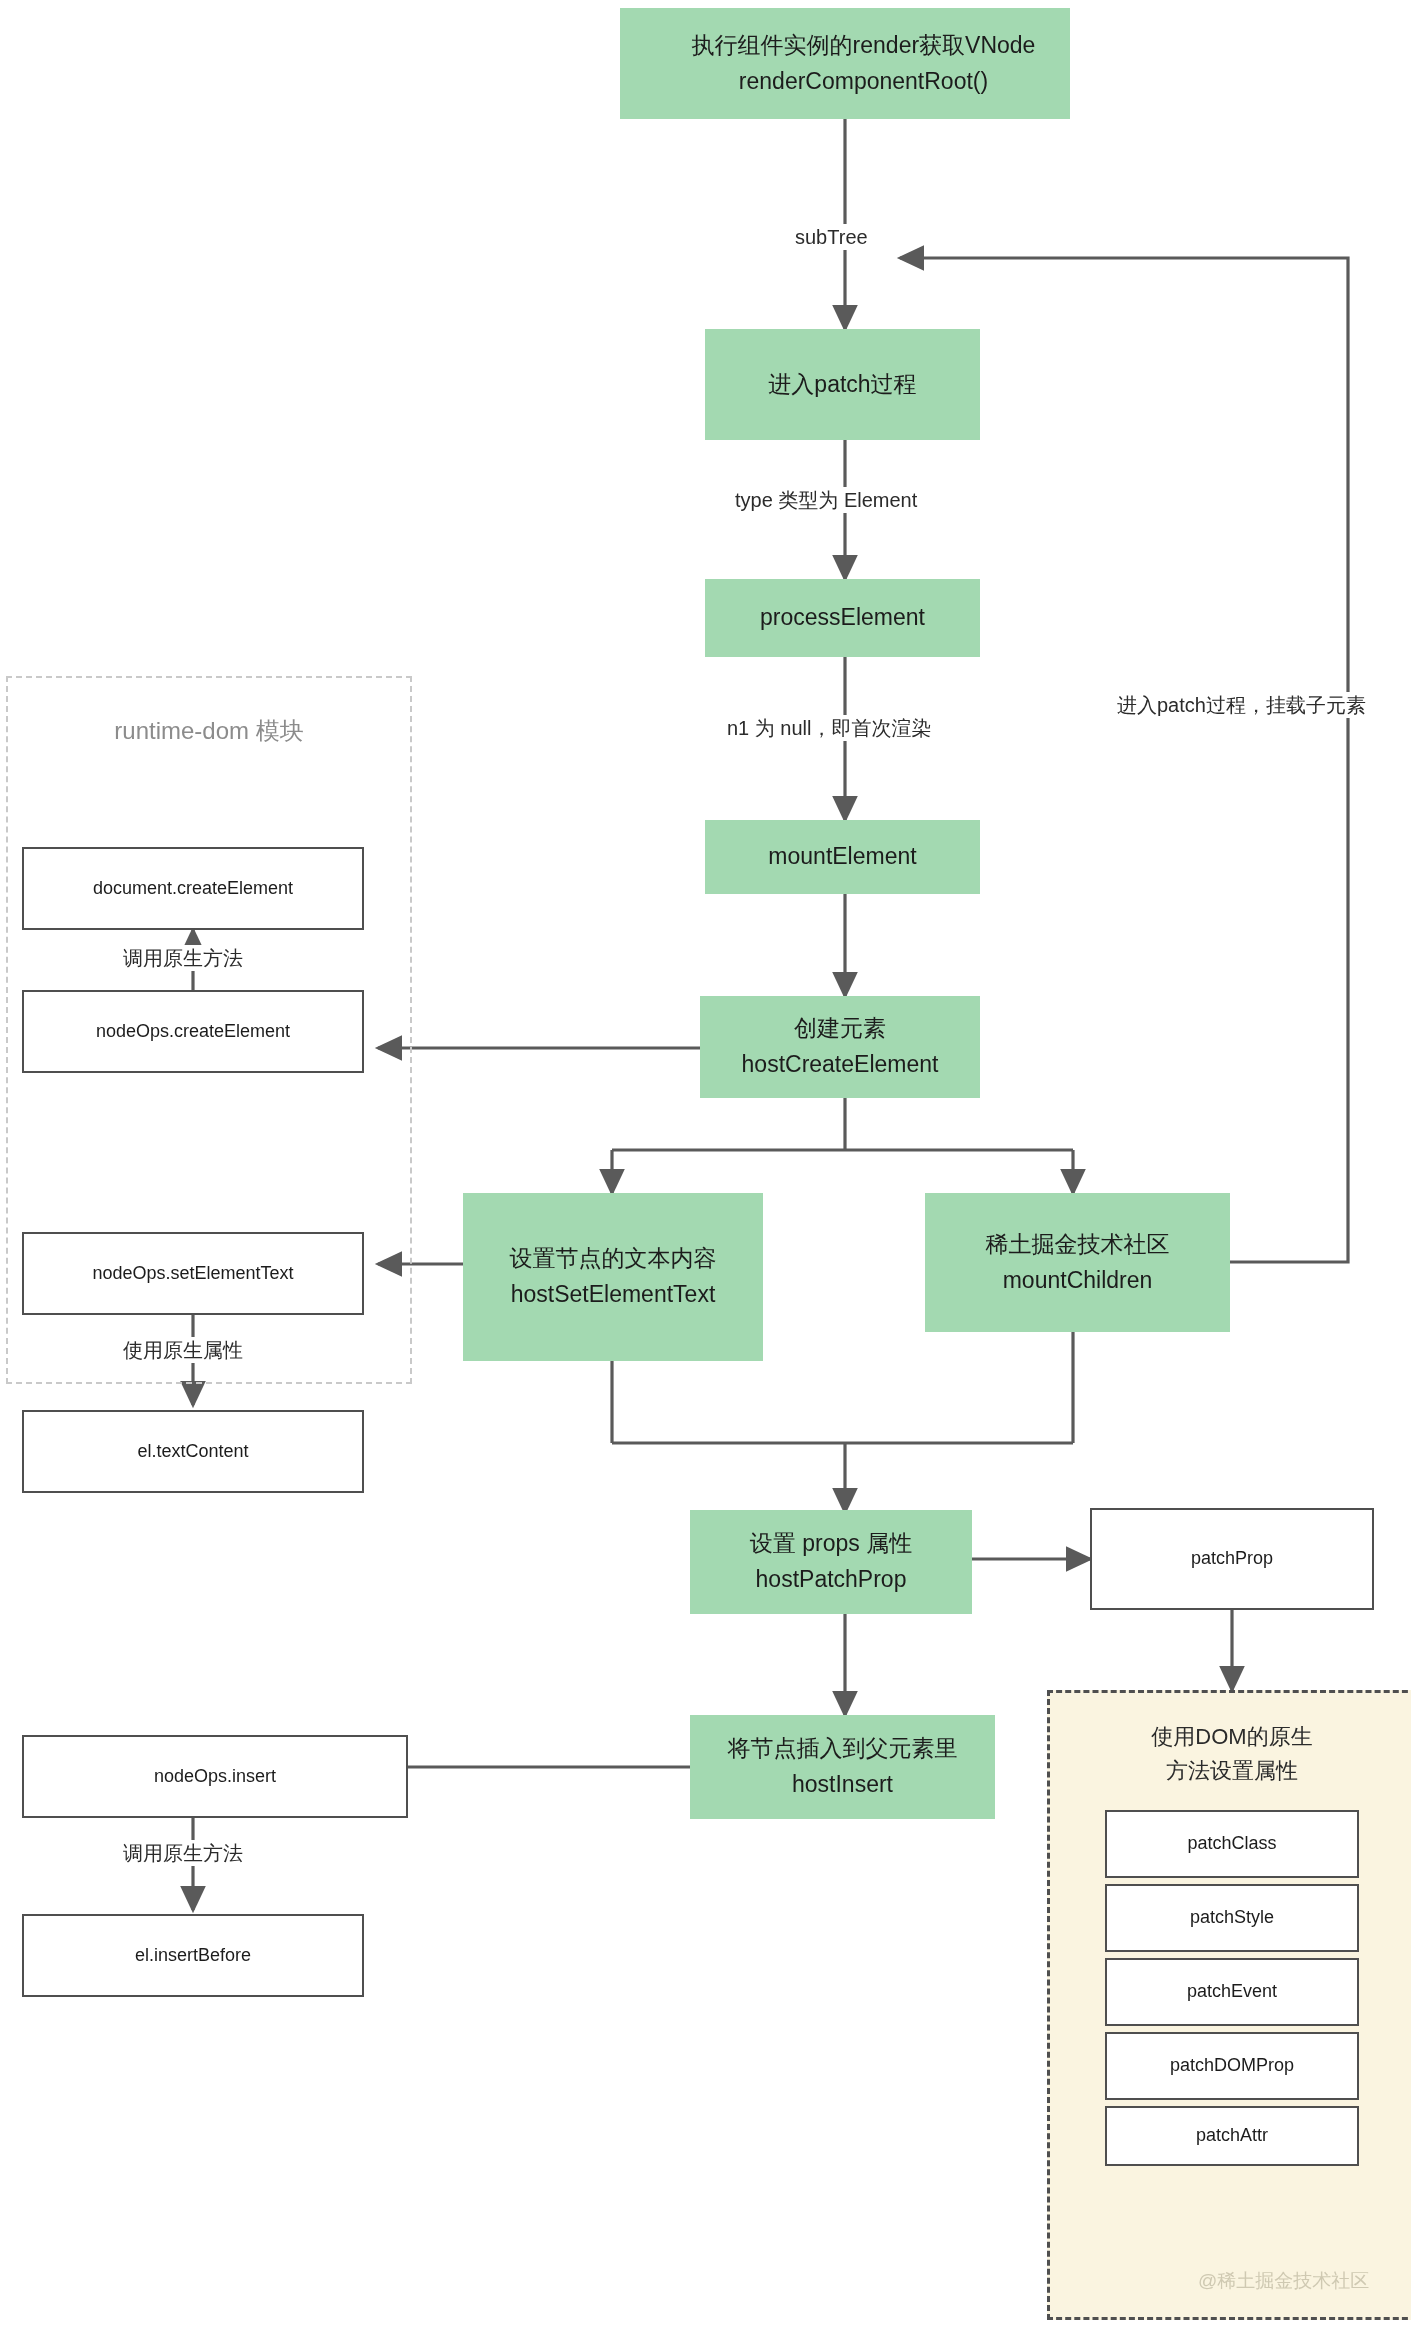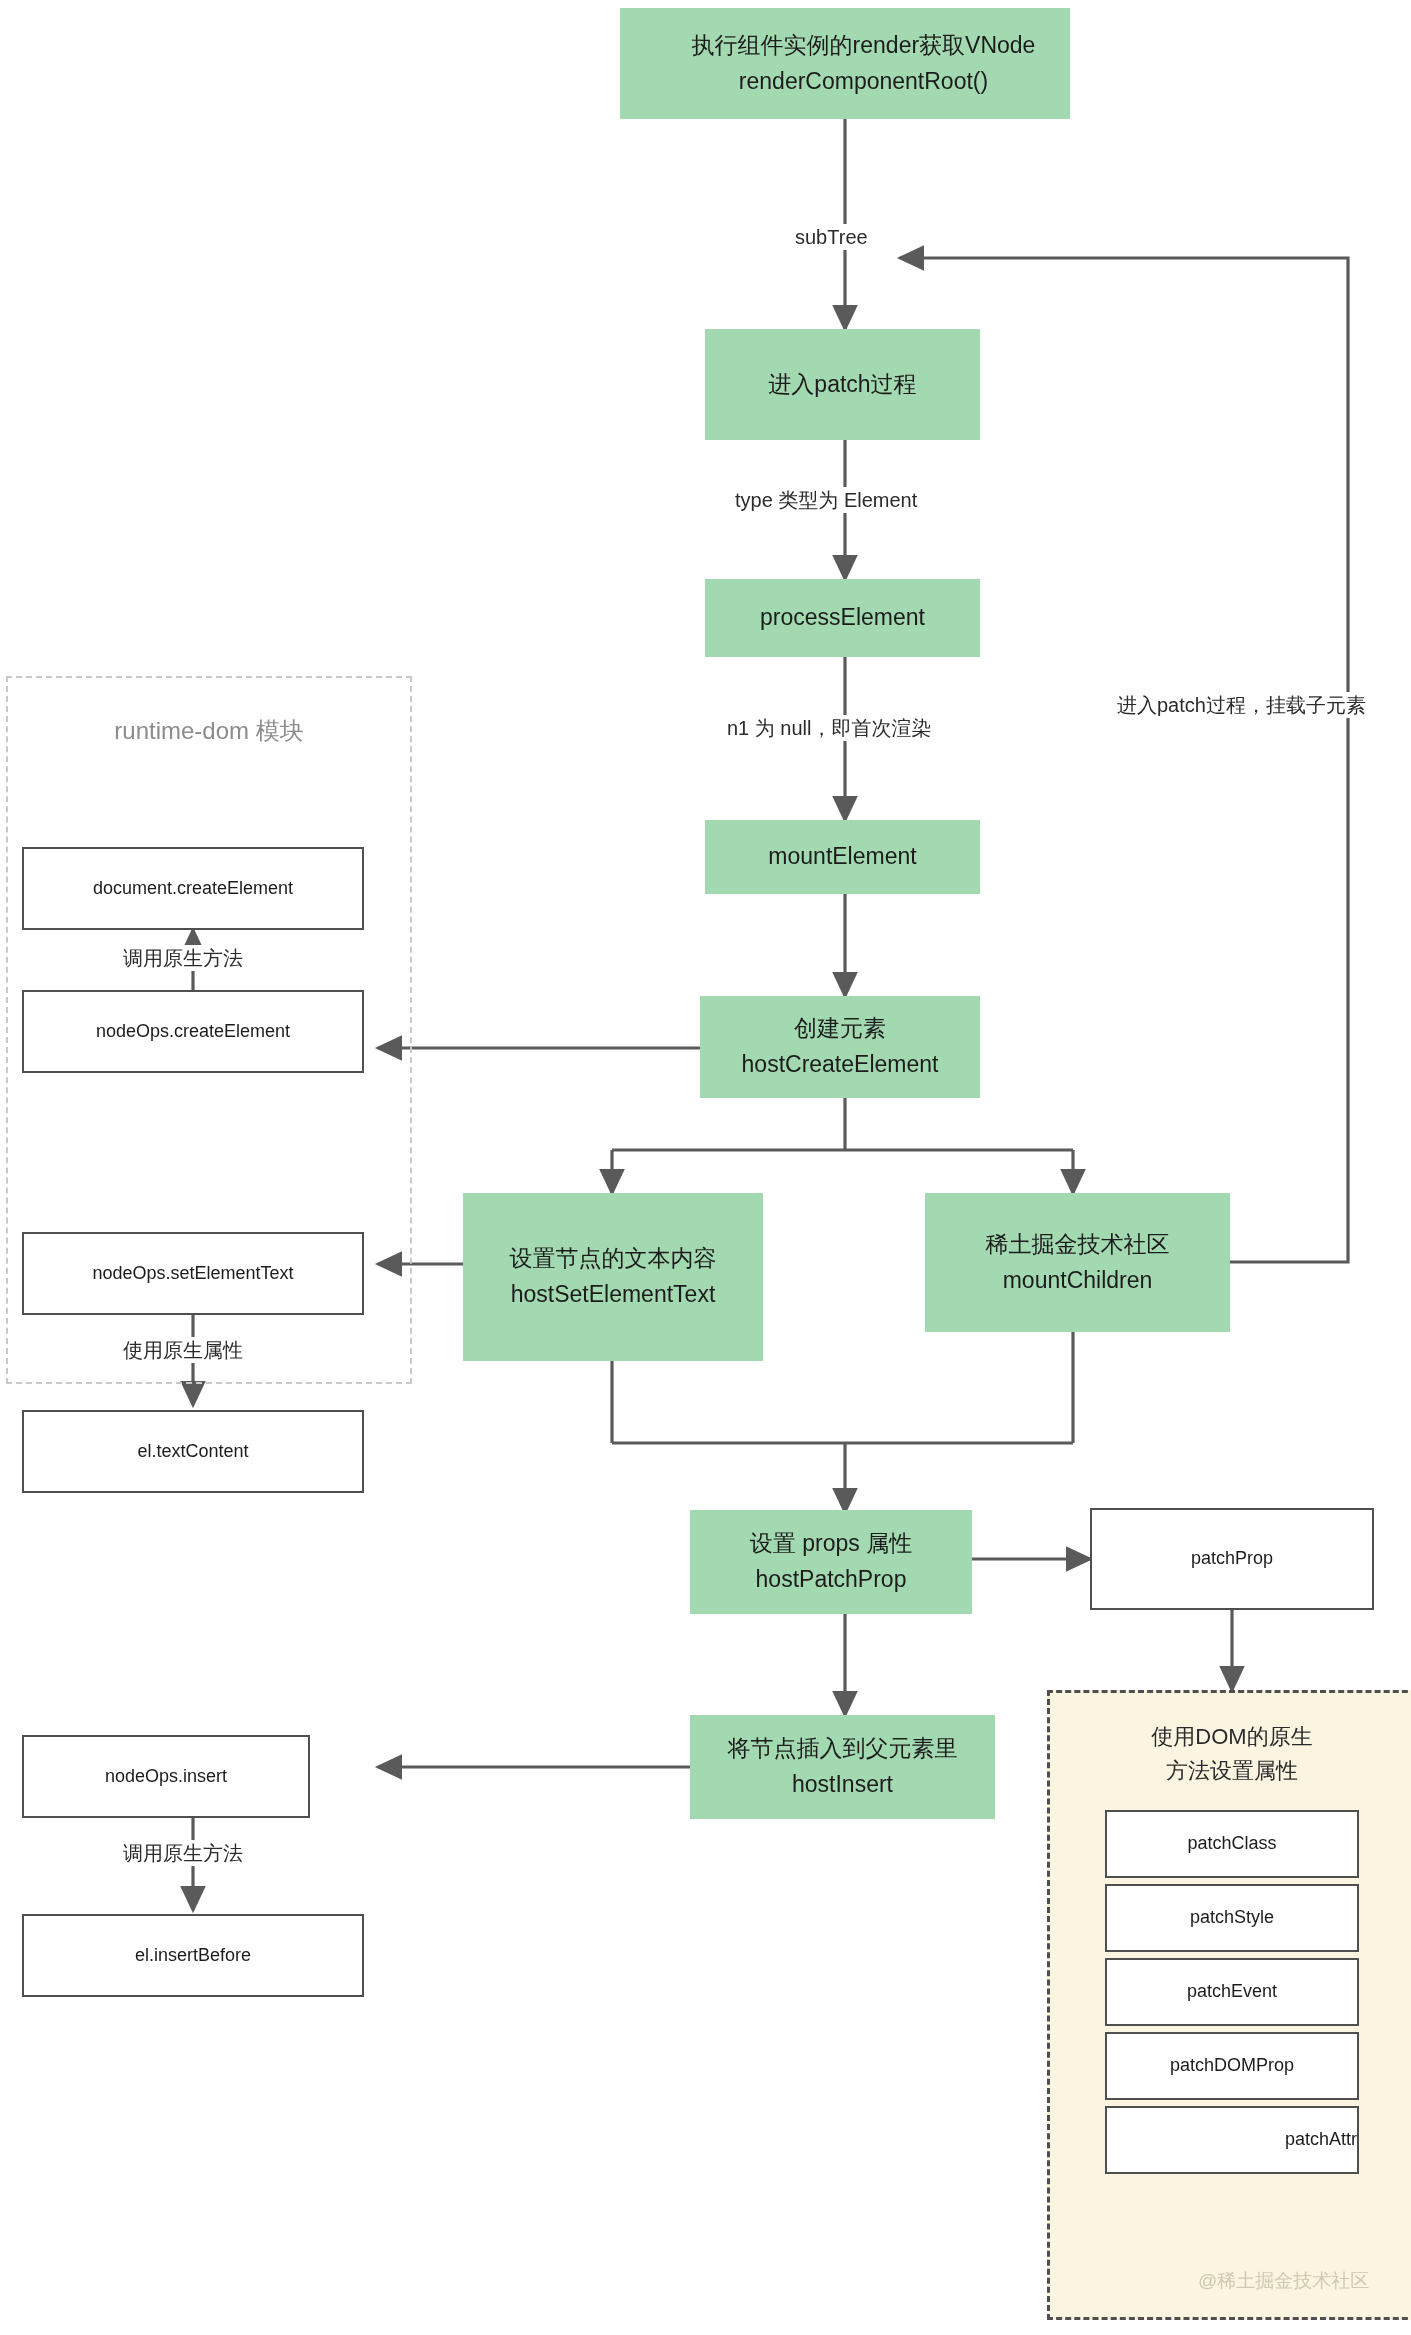--- a/index.html
+++ b/index.html
@@ -200,21 +200,21 @@
   </div>
 
   <div class="node white" style="left:22px; top:1232px; width:342px; height:83px;">
     <span>nodeOps.setElementText</span>
   </div>
 
   <div class="node white" style="left:22px; top:1410px; width:342px; height:83px;">
     <span>el.textContent</span>
   </div>
 
-  <div class="node white" style="left:22px; top:1735px; width:288px; height:83px;">
+  <div class="node white" style="left:22px; top:1735px; width:386px; height:83px;">
     <span>nodeOps.insert</span>
   </div>
 
   <div class="node white" style="left:22px; top:1914px; width:342px; height:83px;">
     <span>el.insertBefore</span>
   </div>
 
   <div class="node white" style="left:1090px; top:1508px; width:284px; height:102px;">
     <span>patchProp</span>
   </div>
@@ -224,21 +224,21 @@
   </div>
   <div class="node white" style="left:1105px; top:1884px; width:254px; height:68px;">
     <span>patchStyle</span>
   </div>
   <div class="node white" style="left:1105px; top:1958px; width:254px; height:68px;">
     <span>patchEvent</span>
   </div>
   <div class="node white" style="left:1105px; top:2032px; width:254px; height:68px;">
     <span>patchDOMProp</span>
   </div>
-  <div class="node white" style="left:1105px; top:2106px; width:254px; height:68px;align-items:flex-end;">
+  <div class="node white" style="left:1105px; top:2106px; width:254px; height:60px;">
     <span>patchAttr</span>
   </div>
 
   <div class="edge-label" style="left:790px; top:224px;">subTree</div>
 
   <div class="edge-label" style="left:730px; top:487px;">type 类型为 Element</div>
 
   <div class="edge-label" style="left:722px; top:715px;">n1 为 null，即首次渲染</div>
 
   <div class="edge-label" style="left:1112px; top:692px;">进入patch过程，挂载子元素</div>

